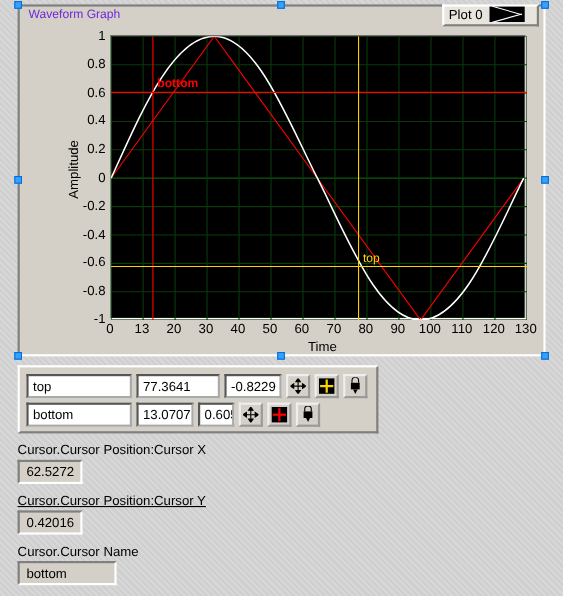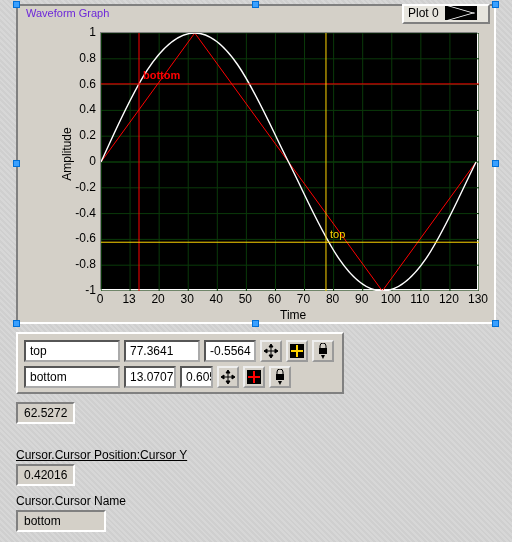--- a/index.html
+++ b/index.html
@@ -266,21 +266,21 @@
           <line x1="378" y1="0" x2="378" y2="4"></line>
       </g>
     </svg>
   </div>
 </div>
 
 <div class="panel-cursors">
   <div class="cursor-row">
     <div class="txt" style="width:96px">top</div>
     <div class="txt" style="width:76px">77.3641</div>
-    <div class="txt" style="width:52px">-0.5564</div>
+    <div class="txt" style="width:52px">-0.8229</div>
     <div class="btn move-icon">
       <svg viewBox="0 0 14 14">
           <g stroke="#000" stroke-width="1" fill="#000">
             <line x1="7" y1="1" x2="7" y2="13"></line>
             <line x1="1" y1="7" x2="13" y2="7"></line>
             <polygon points="7,0 5,3 9,3"></polygon>
             <polygon points="7,14 5,11 9,11"></polygon>
             <polygon points="0,7 3,5 3,9"></polygon>
             <polygon points="14,7 11,5 11,9"></polygon>
           </g>
@@ -320,20 +320,21 @@
       <span class="lock-icon"><svg viewBox="0 0 10 12">
             <path d="M2 5 V3 a3 3 0 0 1 6 0 V5" fill="none" stroke="#000"></path>
             <rect x="1" y="5" width="8" height="6" fill="#000"></rect>
           </svg></span>
       <span class="lock-caret">▼</span>
     </div>
   </div>
 </div>
 
 <div class="field-block" style="top:402px;">
+  <div class="fb-label">Cursor.Cursor Position:Cursor X</div>
   <div class="fb-val">62.5272</div>
 </div>
 <div class="field-block" style="top:448px;text-decoration:underline;">
   <div class="fb-label">Cursor.Cursor Position:Cursor Y</div>
   <div class="fb-val">0.42016</div>
 </div>
 <div class="field-block" style="top:494px;">
   <div class="fb-label">Cursor.Cursor Name</div>
   <div class="fb-val" style="min-width:90px">bottom</div>
 </div>

